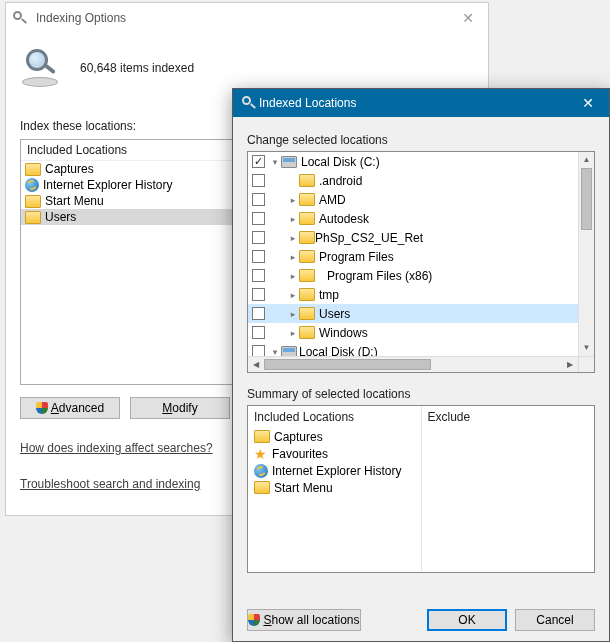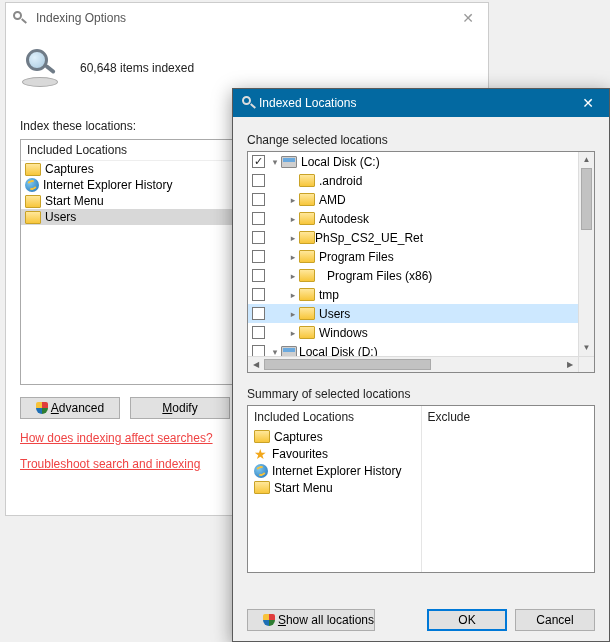--- a/index.html
+++ b/index.html
@@ -29,21 +29,21 @@
 .ie-ico { width: 14px; height: 14px; border-radius: 50%; background: radial-gradient(circle at 35% 35%, #7ec8f0, #1e6fb5); position: relative; }
 .ie-ico::after { content:""; position:absolute; inset:2px; border:2px solid #f7c23a; border-left-color:transparent; border-right-color:transparent; border-radius:50%; transform:rotate(-20deg);}
 .opt-buttons { display: flex; gap: 10px; margin-top: 12px; }
 .btn {
   background: #e1e1e1; border: 1px solid #adadad; padding: 3px 0; text-align: center; cursor: pointer;
   width: 100px; position: relative;
 }
 .btn .shield { width: 12px; height: 12px; display: inline-block; vertical-align: -2px; margin-right: 3px;
   background: conic-gradient(#e03c3c 0 25%, #2e7d32 25% 50%, #1e6fb5 50% 75%, #f7c23a 75% 100%); border-radius: 2px 2px 50% 50%;
 }
-.link { color: #ef4444; text-decoration: underline; cursor: pointer; display: inline-block; margin-top: 12px; }
+.link { color: #404040; text-decoration: underline; cursor: pointer; display: inline-block; margin-top: 22px; }
 
 
 .win-locations {
   position: absolute; left: 232px; top: 88px; width: 378px; height: 554px;
   background: #f0f0f0; border: 1px solid #5a5a5a; box-shadow: 0 4px 18px rgba(0,0,0,.4);
 }
 .win-locations .titlebar {
   height: 28px; background: #0369a1; display: flex; align-items: center; gap: 0; padding: 0 0 0 8px;
 }
 .win-locations .titlebar .title { color: #fff; flex: 1; }
@@ -76,21 +76,21 @@
 }
 .summary-col { flex: 1; padding: 2px 4px; }
 .summary-col + .summary-col { border-left: 1px solid #e5e5e5; }
 .summary-col .hd { padding: 2px 2px 4px; color: #222; }
 .sum-row { display:flex; align-items:center; gap:4px; padding:0 2px; height:17px;}
 .star-ico{width:14px;height:14px;color:#f2a71b;font-size:14px;line-height:14px;}
 .bottom-buttons { position: absolute; left: 14px; right: 14px; bottom: 10px; display: flex; align-items: center; }
 .bottom-buttons .spacer { flex: 1; }
 .btn.primary { border: 2px solid #0078d7; padding: 2px 0; }
 .btn.w84 { width: 80px; }
-.btn.w124 { width: 128px; text-align: right; }
+.btn.w124 { width: 114px; }
 
 
 .mag-icon{width:42px;height:42px;position:relative;}
 .mag-icon .disc{position:absolute;left:2px;bottom:2px;width:36px;height:10px;background:#d9d9d9;border:1px solid #aaa;border-radius:50%;}
 .mag-icon .glass{position:absolute;left:6px;top:2px;width:22px;height:22px;border:3px solid #6f7b87;border-radius:50%;background:radial-gradient(circle at 35% 35%,#dff0fb,#a9c9df);}
 .mag-icon .handle{position:absolute;left:24px;top:20px;width:12px;height:4px;background:#6f7b87;transform:rotate(38deg);border-radius:2px;}
 .mag-small{width:16px;height:16px;position:relative;margin-right:2px;}
 .mag-small .g{position:absolute;left:1px;top:1px;width:9px;height:9px;border:2px solid #888;border-radius:50%;}
 .mag-small .h{position:absolute;left:9px;top:10px;width:6px;height:2px;background:#888;transform:rotate(40deg);}
 

